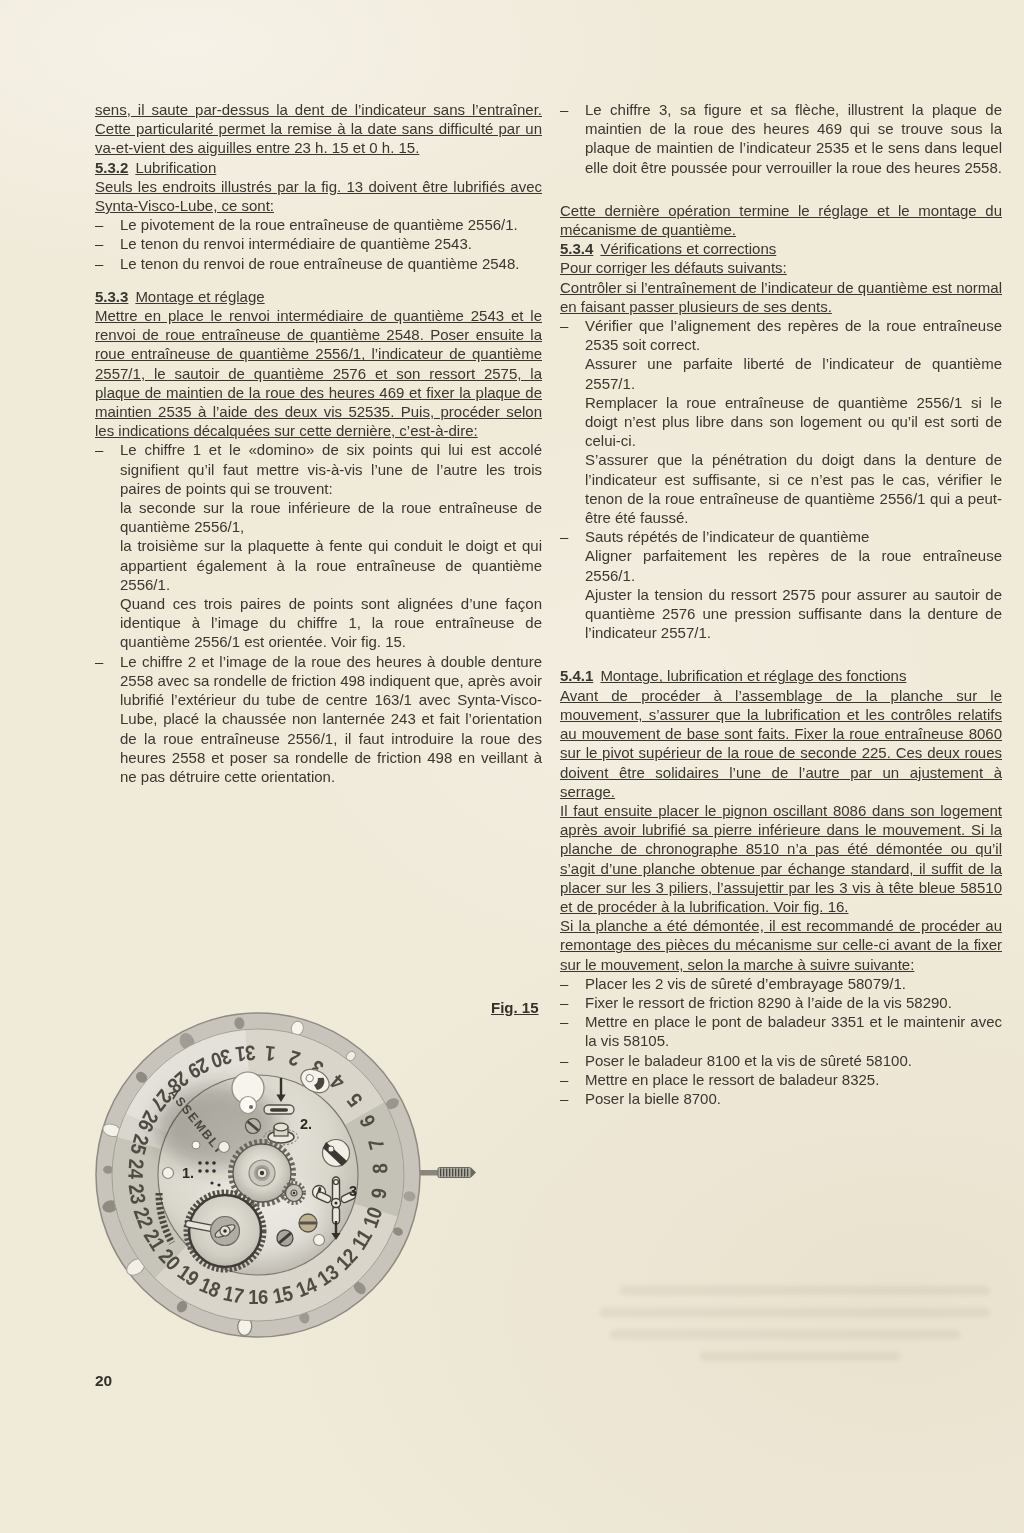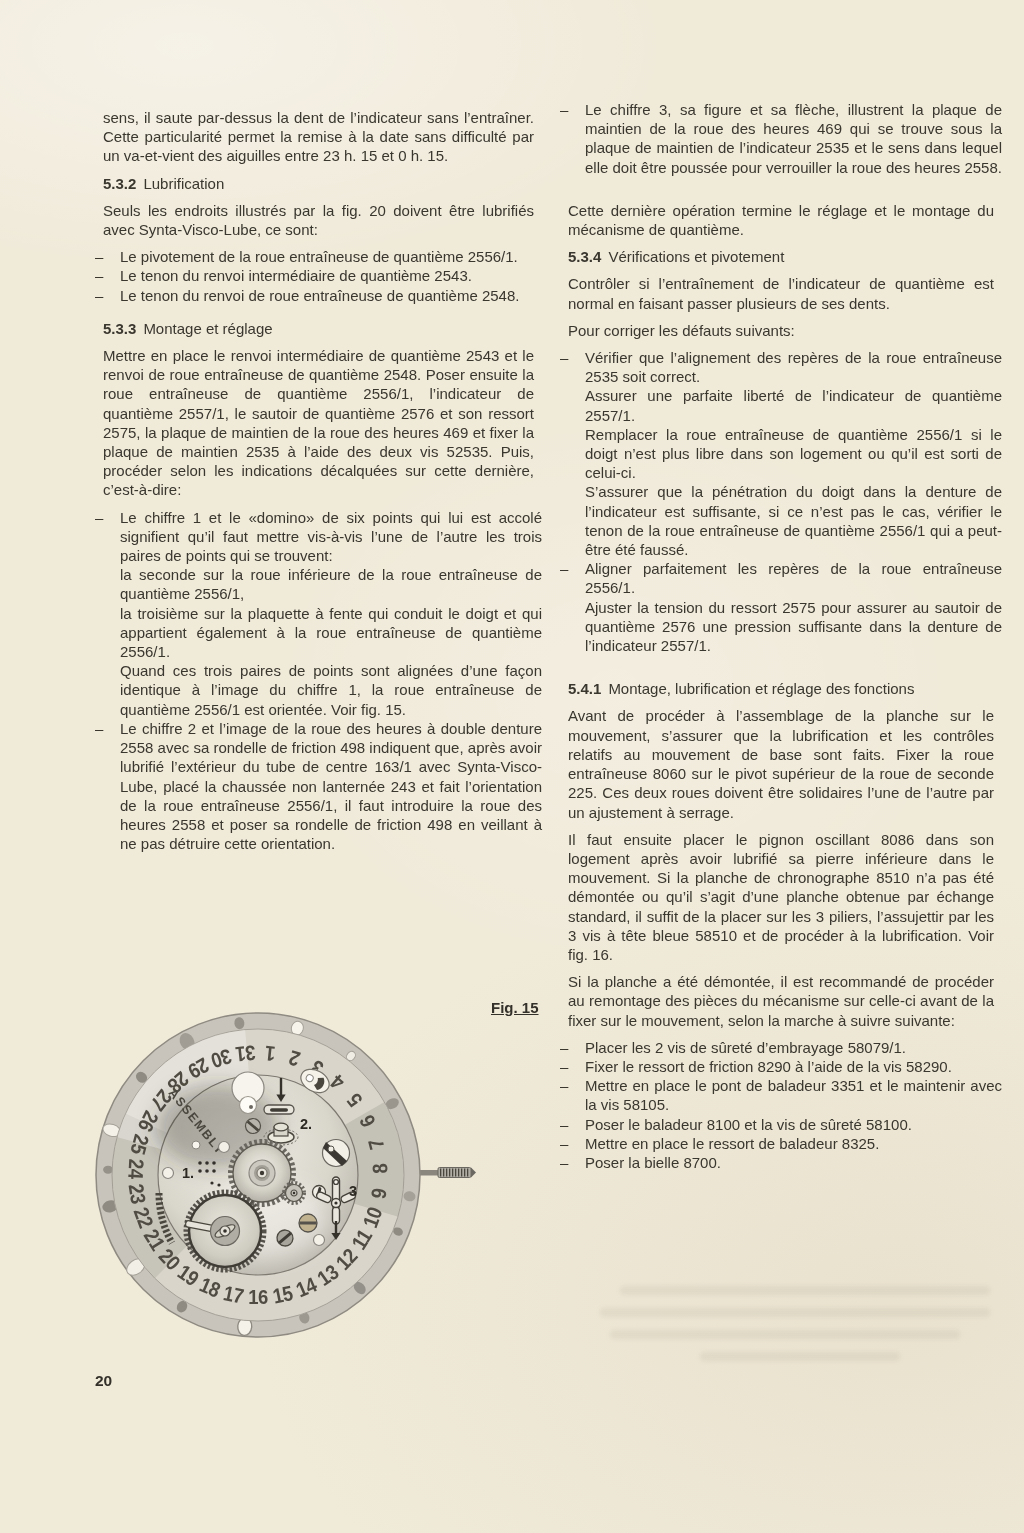--- a/index.html
+++ b/index.html
@@ -9,21 +9,21 @@
     color:#3a372f;
     background:
       radial-gradient(ellipse 700px 320px at 18% 3%, rgba(255,255,255,.38), transparent 70%),
       radial-gradient(ellipse 900px 600px at 88% 85%, rgba(205,193,165,.20), transparent 72%),
       radial-gradient(ellipse 500px 400px at 60% 45%, rgba(255,255,255,.18), transparent 70%),
       #f0ead9;
   }
   .col{position:absolute;top:100px;font-size:15px;line-height:19.2px;text-align:justify;}
   .col-left{left:95px;width:447px;}
   .col-right{left:560px;width:442px;}
-  p.para{margin:8px;}
+  p.para{margin:0;text-decoration:underline;}
   .mb12{margin-bottom:12px}.mb14{margin-bottom:14px}.mb16{margin-bottom:16px}
   .mb18{margin-bottom:18px}.mb22{margin-bottom:22px}.mb24{margin-bottom:24px}
   .hnum{font-weight:700;margin-right:7px;}
   .bold{font-weight:700;}
   .bullet{display:flex;align-items:flex-start;}
   .bullet .dash{flex:0 0 25px;width:25px;}
   .bullet .bt{flex:1;text-align:justify;}
   .fig-label{position:absolute;left:491px;top:999px;font-size:15px;font-weight:700;color:#34312a;text-decoration:underline;}
   .page-number{position:absolute;left:95px;top:1372px;font-size:15.5px;font-weight:600;color:#34312a;}
   .figure-wrap{position:absolute;left:90px;top:1008px;width:395px;height:335px;}
@@ -33,21 +33,21 @@
   .assembly{font-family:"Liberation Sans",sans-serif;font-size:12.5px;font-weight:700;fill:#4a473f;letter-spacing:1.6px;}
   .ghost{position:absolute;background:rgba(122,113,92,.09);filter:blur(2px);border-radius:4px;}
 </style>
 </head>
 <body>
 
 <div class="col col-left">
   <p class="para mb22">sens, il saute par-dessus la dent de l’indicateur sans l’entraîner. Cette particularité permet la remise à la date sans difficulté par un va-et-vient des aiguilles entre 23 h. 15 et 0 h. 15.</p>
 
   <p class="para"><span class="hnum">5.3.2</span><span>Lubrification</span></p>
-  <p class="para">Seuls les endroits illustrés par la fig. 20 doivent être lubrifiés avec Synta-Visco-Lube, ce sont:</p>
+  <p class="para">Seuls les endroits illustrés par la fig. 13 doivent être lubrifiés avec Synta-Visco-Lube, ce sont:</p>
 
   <div class="bullet">
     <span class="dash">–</span>
     <div class="bt">Le pivotement de la roue entraîneuse de quantième 2556/1.</div>
   </div>
   <div class="bullet">
     <span class="dash">–</span>
     <div class="bt">Le tenon du renvoi intermédiaire de quantième 2543.</div>
   </div>
   <div class="bullet mb14">
@@ -74,36 +74,37 @@
 </div>
 
 <div class="col col-right">
   <div class="bullet mb24">
     <span class="dash">–</span>
     <div class="bt">Le chiffre 3, sa figure et sa flèche, illustrent la plaque de maintien de la roue des heures 469 qui se trouve sous la plaque de maintien de l’indicateur 2535 et le sens dans lequel elle doit être poussée pour verrouiller la roue des heures 2558.</div>
   </div>
 
   <p class="para mb24">Cette dernière opération termine le réglage et le montage du mécanisme de quantième.</p>
 
-  <p class="para"><span class="hnum">5.3.4</span><span>Vérifications et pivotement</span></p>
+  <p class="para"><span class="hnum">5.3.4</span><span>Vérifications et corrections</span></p>
+  <p class="para mb18">Pour corriger les défauts suivants:</p>
   <p class="para mb18">Contrôler si l’entraînement de l’indicateur de quantième est normal en faisant passer plusieurs de ses dents.</p>
-  <p class="para mb18">Pour corriger les défauts suivants:</p>
 
   <div class="bullet">
     <span class="dash">–</span>
     <div class="bt">
       <div>Vérifier que l’alignement des repères de la roue entraîneuse 2535 soit correct.</div>
       <div>Assurer une parfaite liberté de l’indicateur de quantième 2557/1.</div>
       <div>Remplacer la roue entraîneuse de quantième 2556/1 si le doigt n’est plus libre dans son logement ou qu’il est sorti de celui-ci.</div>
       <div>S’assurer que la pénétration du doigt dans la denture de l’indicateur est suffisante, si ce n’est pas le cas, vérifier le tenon de la roue entraîneuse de quantième 2556/1 qui a peut-être été faussé.</div>
     </div>
   </div>
   <div class="bullet mb24">
     <span class="dash">–</span>
     <div class="bt">
+      <div>Sauts répétés de l’indicateur de quantième</div>
       <div>Aligner parfaitement les repères de la roue entraîneuse 2556/1.</div>
       <div>Ajuster la tension du ressort 2575 pour assurer au sautoir de quantième 2576 une pression suffisante dans la denture de l’indicateur 2557/1.</div>
     </div>
   </div>
 
   <p class="para"><span class="hnum">5.4.1</span><span>Montage, lubrification et réglage des fonctions</span></p>
   <p class="para">Avant de procéder à l’assemblage de la planche sur le mouvement, s’assurer que la lubrification et les contrôles relatifs au mouvement de base sont faits. Fixer la roue entraîneuse 8060 sur le pivot supérieur de la roue de seconde 225. Ces deux roues doivent être solidaires l’une de l’autre par un ajustement à serrage.</p>
   <p class="para">Il faut ensuite placer le pignon oscillant 8086 dans son logement après avoir lubrifié sa pierre inférieure dans le mouvement. Si la planche de chronographe 8510 n’a pas été démontée ou qu’il s’agit d’une planche obtenue par échange standard, il suffit de la placer sur les 3 piliers, l’assujettir par les 3 vis à tête bleue 58510 et de procéder à la lubrification. Voir fig. 16.</p>
   <p class="para mb16">Si la planche a été démontée, il est recommandé de procéder au remontage des pièces du mécanisme sur celle-ci avant de la fixer sur le mouvement, selon la marche à suivre suivante:</p>
 

